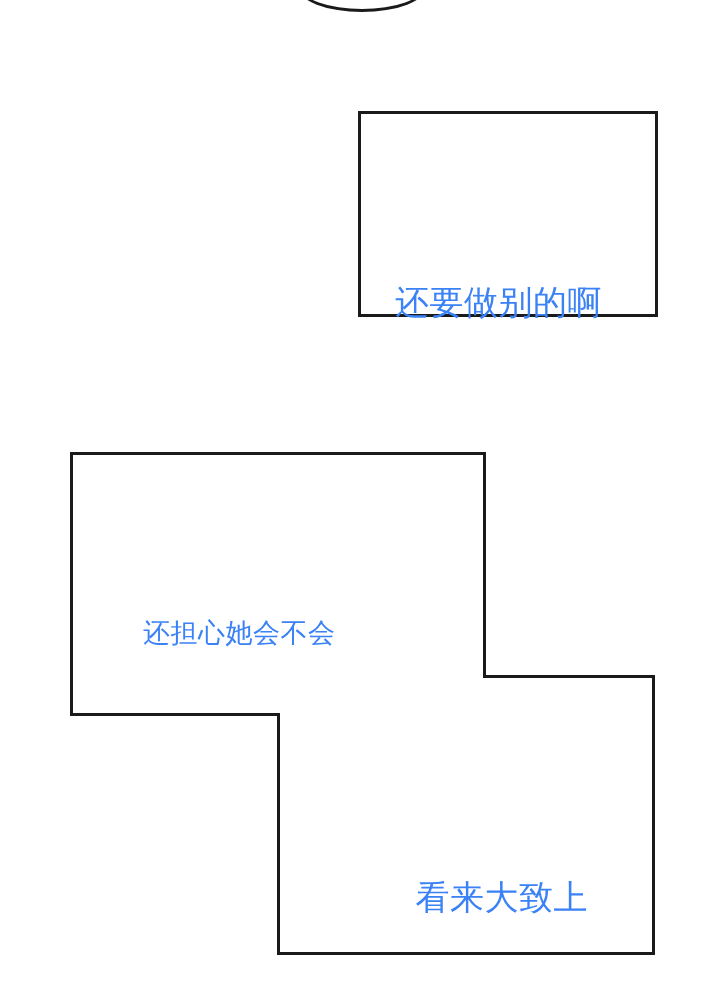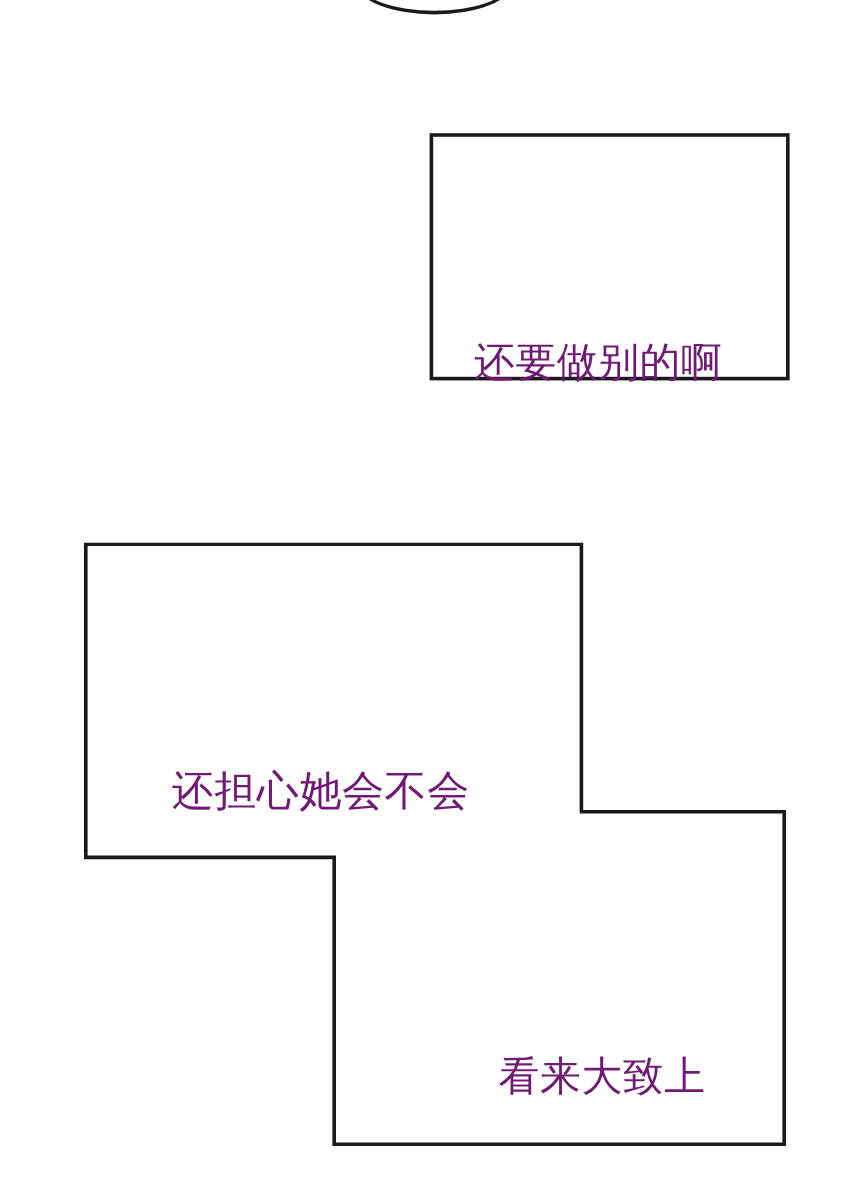--- a/index.html
+++ b/index.html
@@ -58,39 +58,39 @@
     position: absolute;
     inset: 0;
     width: 100%;
     height: 100%;
     display: block;
   }
 
   
   .dialogue {
     position: absolute;
-    color: #701a75;
+    color: #3b82f6;
     font-weight: 500;
     letter-spacing: 0.5px;
     white-space: pre;
     line-height: 1.32;
     -webkit-font-smoothing: antialiased;
   }
 
   #dialogue-one {
     left: 395px;
     top: 190px;
     font-size: 34px;
     text-align: left;
   }
 
   #dialogue-two {
     left: 143px;
     top: 545px;
-    font-size: 35px;
+    font-size: 27px;
     text-align: right;
   }
 
   #dialogue-three {
     left: 393px;
     top: 785px;
     font-size: 34px;
     text-align: right;
     width: 195px;
   }

